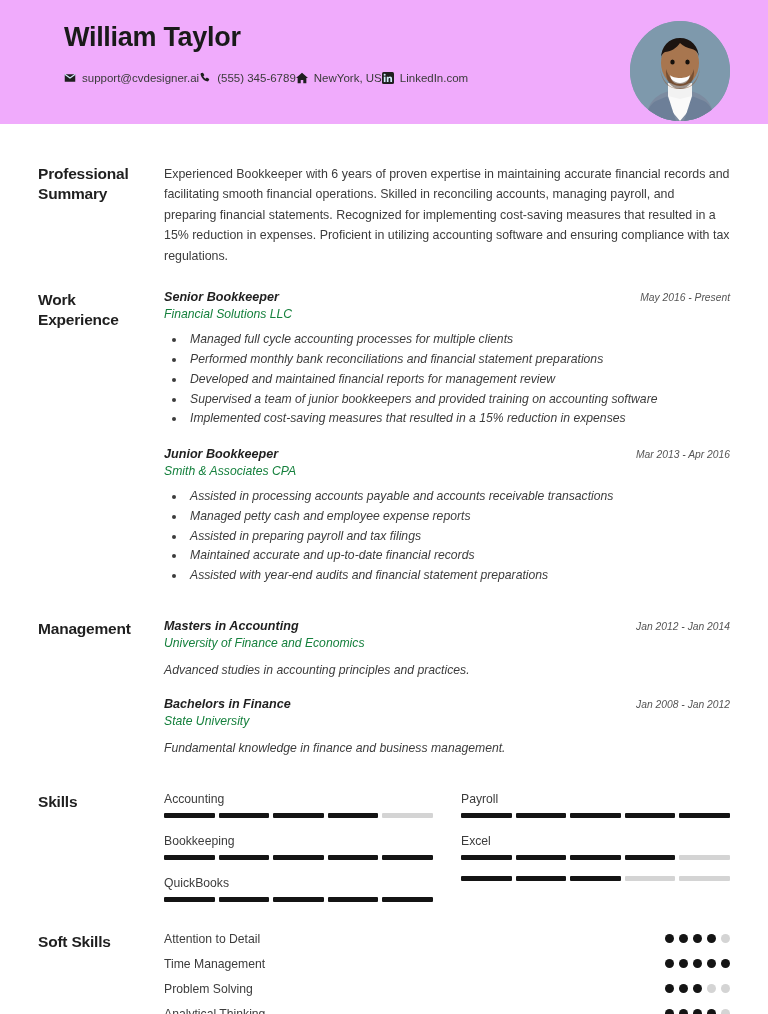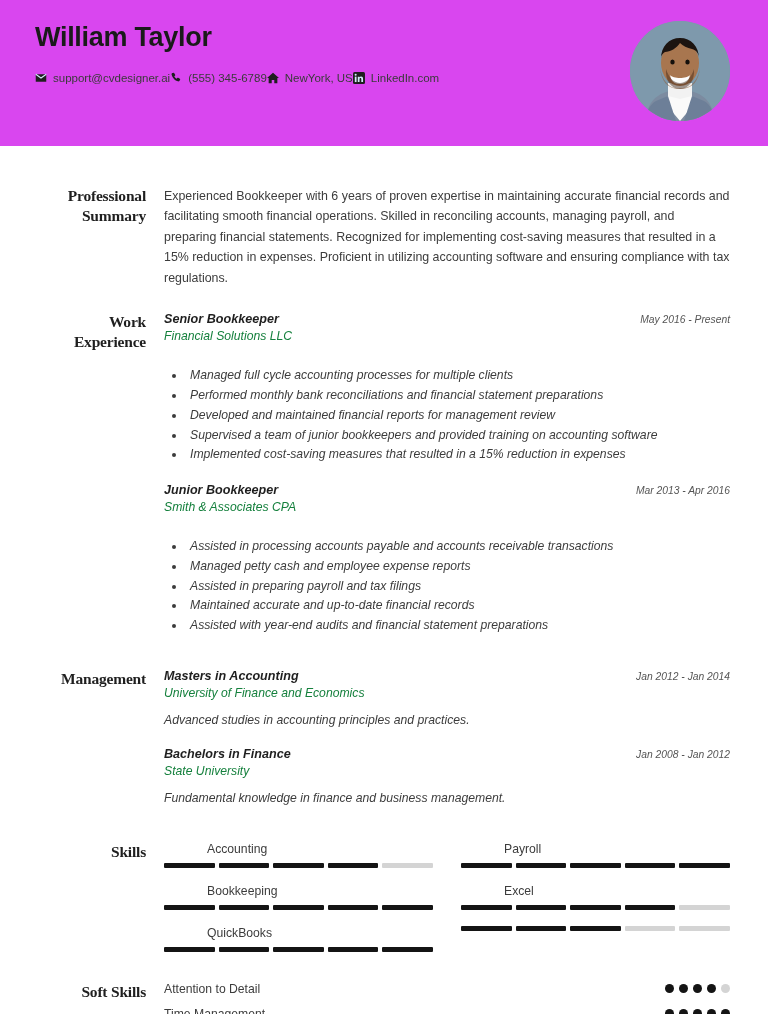--- a/index.html
+++ b/index.html
@@ -7,23 +7,23 @@
     width: 768px; height: 1014px;
     background: #ffffff;
     font-family: "Liberation Sans", sans-serif;
     color: #2b2b2b;
     overflow: hidden;
   }
 
   
   .header {
     position: relative;
-    height: 146px;
-    background: #d946ef;
-    padding: 22px 40px 0 35px;
+    height: 124px;
+    background: #f0abfc;
+    padding: 22px 40px 0 64px;
   }
   .name {
     font-size: 27px;
     font-weight: bold;
     letter-spacing: -0.3px;
     color: #1a1a1a;
     line-height: 1.15;
   }
   .job-title {
     font-size: 14px;
@@ -59,28 +59,27 @@
   
   .content { padding: 0 38px 0 38px; }
 
   .section {
     display: flex;
     align-items: flex-start;
   }
   .sec-label {
     width: 126px;
     flex: none;
-    text-align: right;
+    text-align: left;
     padding-right: 18px;
     font-size: 15.5px;
     font-weight: bold;
     color: #1f1f1f;
     line-height: 1.28;
     letter-spacing: -0.2px;
-    font-family: Liberation Serif, serif;
   }
   .sec-body { flex: 1; min-width: 0; }
 
   
   .summary-sec { padding-top: 40px; }
   .summary-text {
     font-size: 12.4px;
     line-height: 1.65;
     color: #3c3c3c;
     text-align: left;
@@ -114,21 +113,21 @@
     color: #15803d;
     margin-top: 3px;
   }
   .entry-desc {
     font-size: 12.2px;
     color: #3c3c3c;
     margin-top: 11px;
     line-height: 1.5;
   }
   .bullets {
-    margin-top: 23px;
+    margin-top: 9px;
     padding-left: 22px;
     list-style: disc;
   }
   .bullets li {
     font-size: 12.2px;
     color: #3c3c3c;
     line-height: 1.62;
     padding-left: 4px;
   }
 
@@ -137,21 +136,20 @@
   .skill-grid {
     display: grid;
     grid-template-columns: 1fr 1fr;
     column-gap: 28px;
     row-gap: 16px;
   }
   .skill-name {
     font-size: 12.2px;
     color: #3c3c3c;
     margin-bottom: 7px;
-    margin-left: 43px;
   }
   .bar {
     display: flex;
     gap: 4px;
   }
   .bar span {
     flex: 1;
     height: 5px;
     background: #d4d4d4;
     border-radius: 1px;

